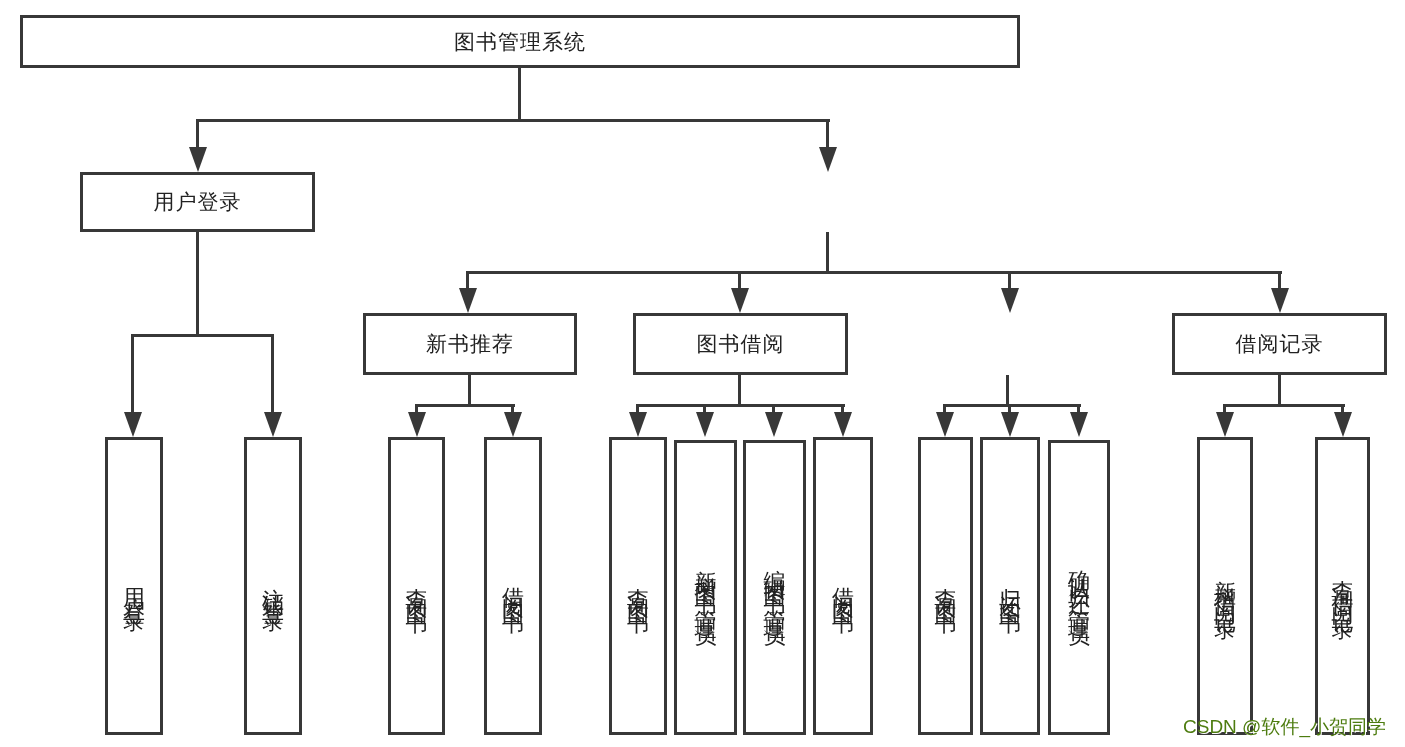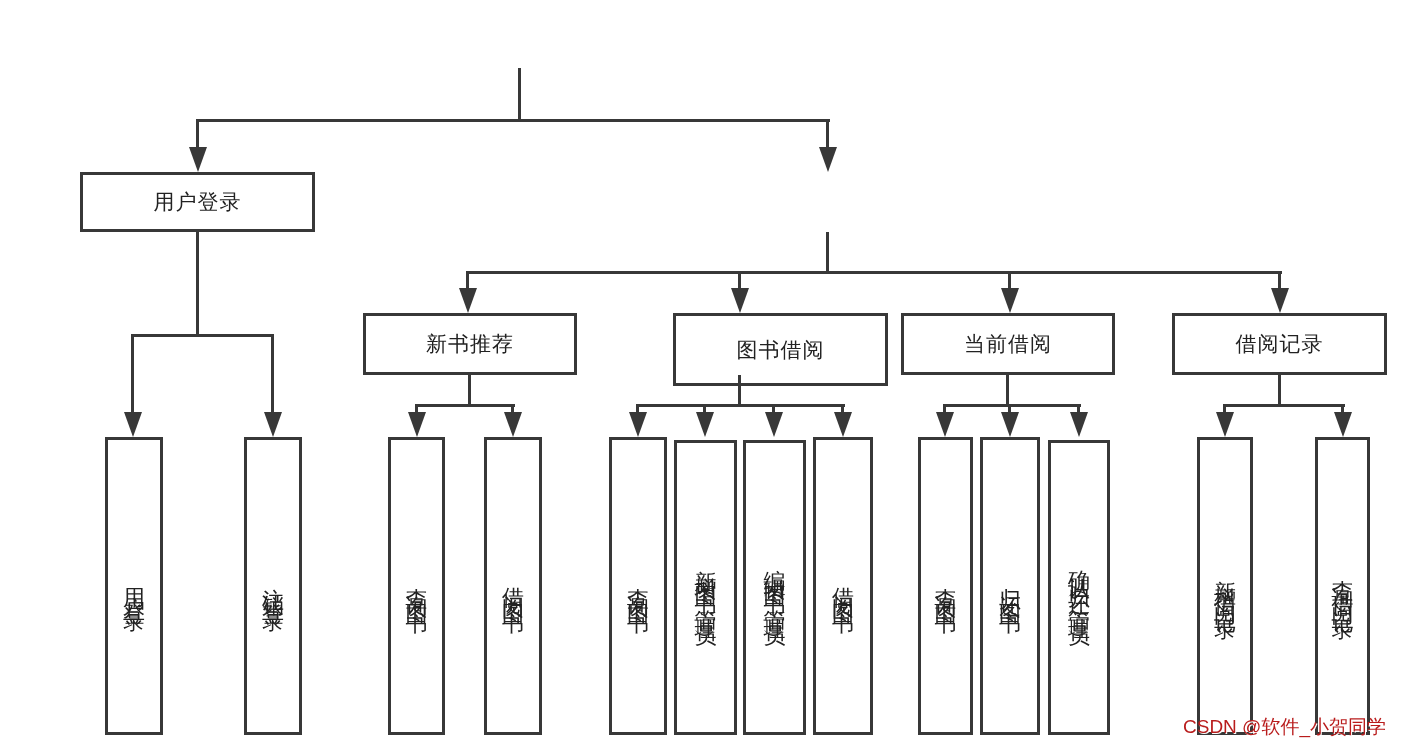--- a/index.html
+++ b/index.html
@@ -47,31 +47,34 @@
     height: 0;
     border-left: 9px solid transparent;
     border-right: 9px solid transparent;
     border-top: 25px solid #383838;
   }
   .watermark {
     position: absolute;
     left: 1183px;
     top: 714px;
     font-size: 19px;
-    color: #b91c1c;
+    color: #4d7c0f;
     white-space: nowrap;
     z-index: 5;
     text-shadow: 1px 1px 0 #ffffff;
   }
 </style>
 </head>
 <body>
 
 <div class="canvas">
 
+  <div class="box hbox" style="left:20px;top:15px;width:1000px;height:53px;">
+    <span>图书管理系统</span>
+  </div>
 
   <div class="line" style="left:518px;top:68px;width:3px;height:53px;"></div>
   <div class="line" style="left:196px;top:119px;width:634px;height:3px;"></div>
   <div class="line" style="left:196px;top:119px;width:3px;height:31px;"></div>
   <div class="arrow" style="left:189px;top:147px;"></div>
   <div class="line" style="left:826px;top:119px;width:3px;height:31px;"></div>
   <div class="arrow" style="left:819px;top:147px;"></div>
 
   <div class="box hbox" style="left:80px;top:172px;width:235px;height:60px;">
     <span>用户登录</span>
@@ -91,25 +94,22 @@
   <div class="line" style="left:738px;top:271px;width:3px;height:19px;"></div>
   <div class="arrow" style="left:731px;top:288px;"></div>
   <div class="line" style="left:1008px;top:271px;width:3px;height:19px;"></div>
   <div class="arrow" style="left:1001px;top:288px;"></div>
   <div class="line" style="left:1278px;top:271px;width:3px;height:19px;"></div>
   <div class="arrow" style="left:1271px;top:288px;"></div>
 
   <div class="box hbox" style="left:363px;top:313px;width:214px;height:62px;text-align:center;">
     <span>新书推荐</span>
   </div>
-  <div class="box hbox" style="left:633px;top:313px;width:215px;height:73px;margin-left:40px;">
+  <div class="box hbox" style="left:633px;top:313px;width:215px;height:62px;">
     <span>图书借阅</span>
-  </div>
-  <div class="box hbox" style="left:901px;top:313px;width:214px;height:62px;">
-    <span>当前借阅</span>
   </div>
   <div class="box hbox" style="left:1172px;top:313px;width:215px;height:62px;">
     <span>借阅记录</span>
   </div>
 
   <div class="line" style="left:468px;top:375px;width:3px;height:31px;"></div>
   <div class="line" style="left:415px;top:404px;width:100px;height:3px;"></div>
   <div class="line" style="left:415px;top:404px;width:3px;height:10px;"></div>
   <div class="arrow" style="left:408px;top:412px;"></div>
   <div class="line" style="left:511px;top:404px;width:3px;height:10px;"></div>

